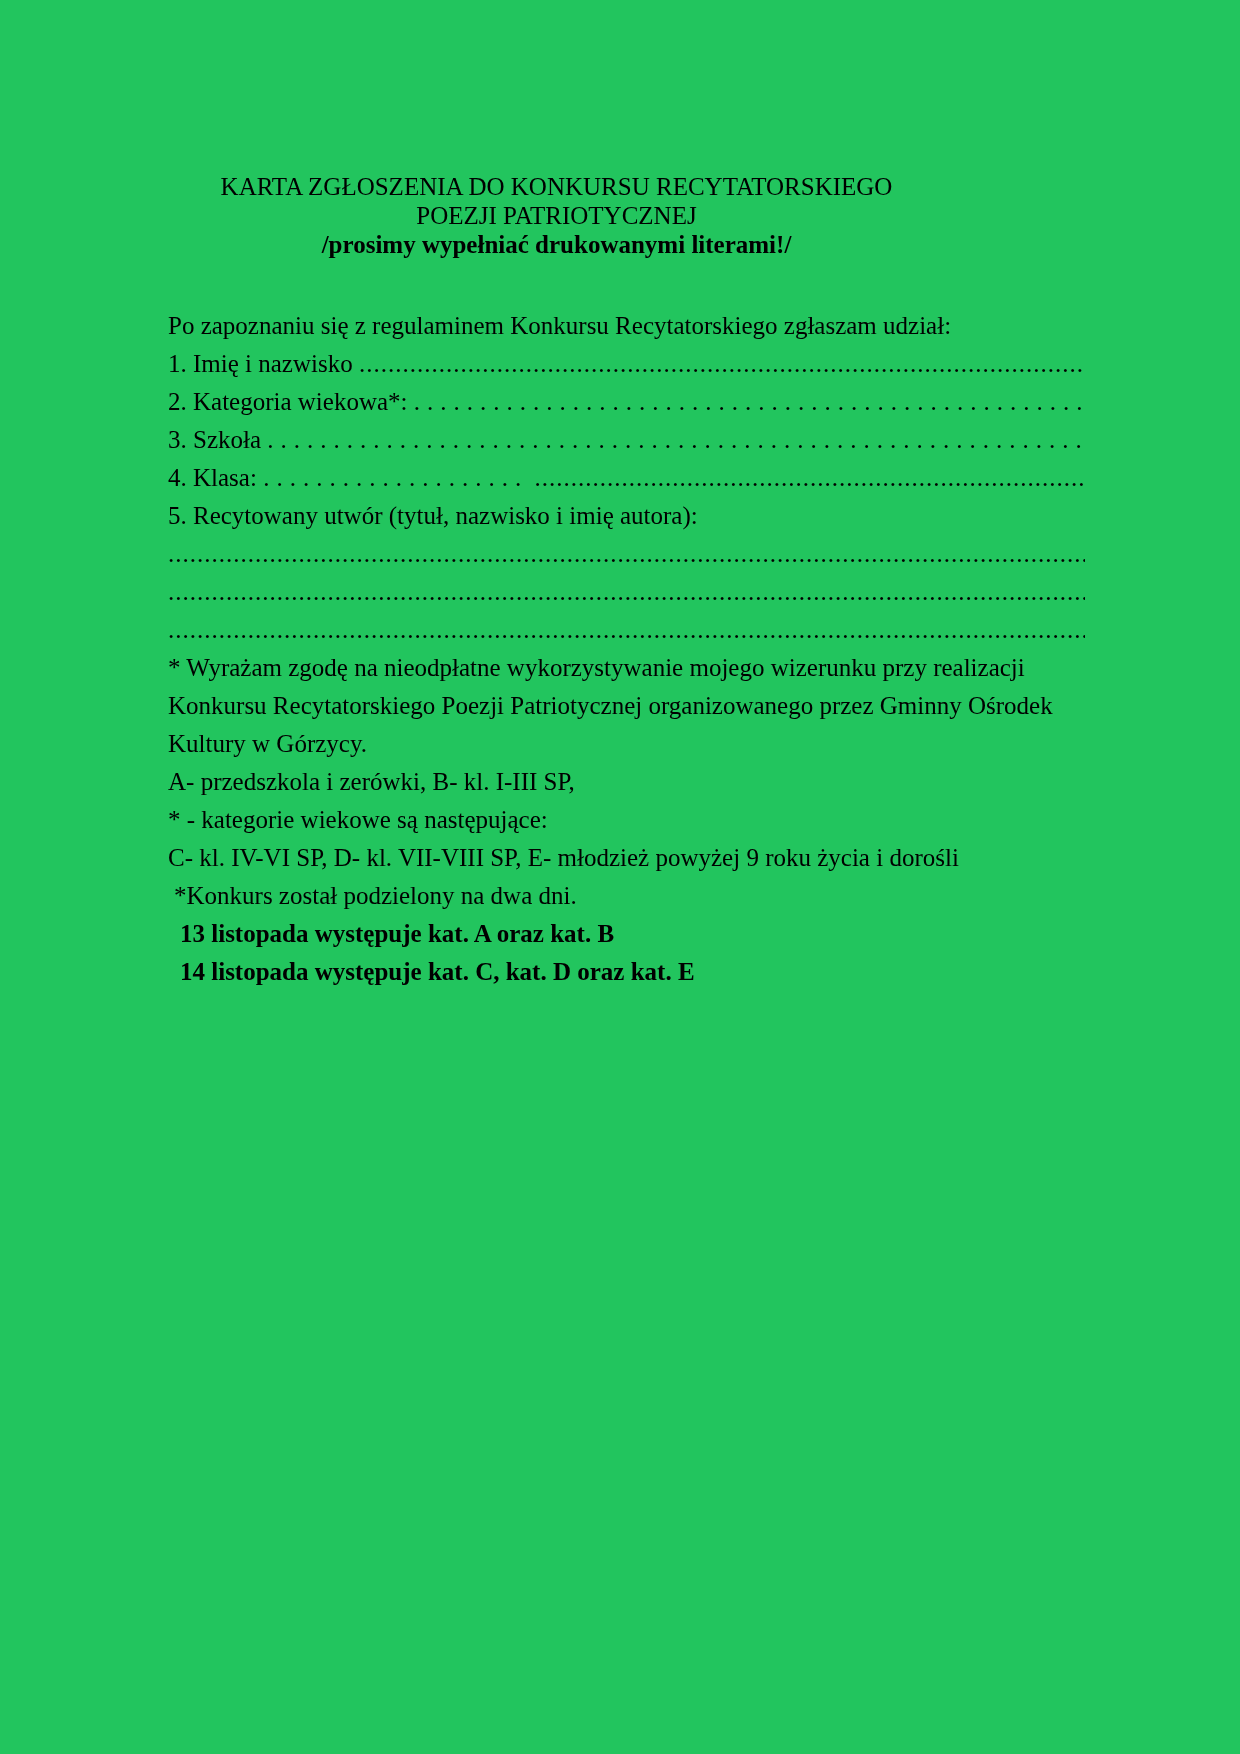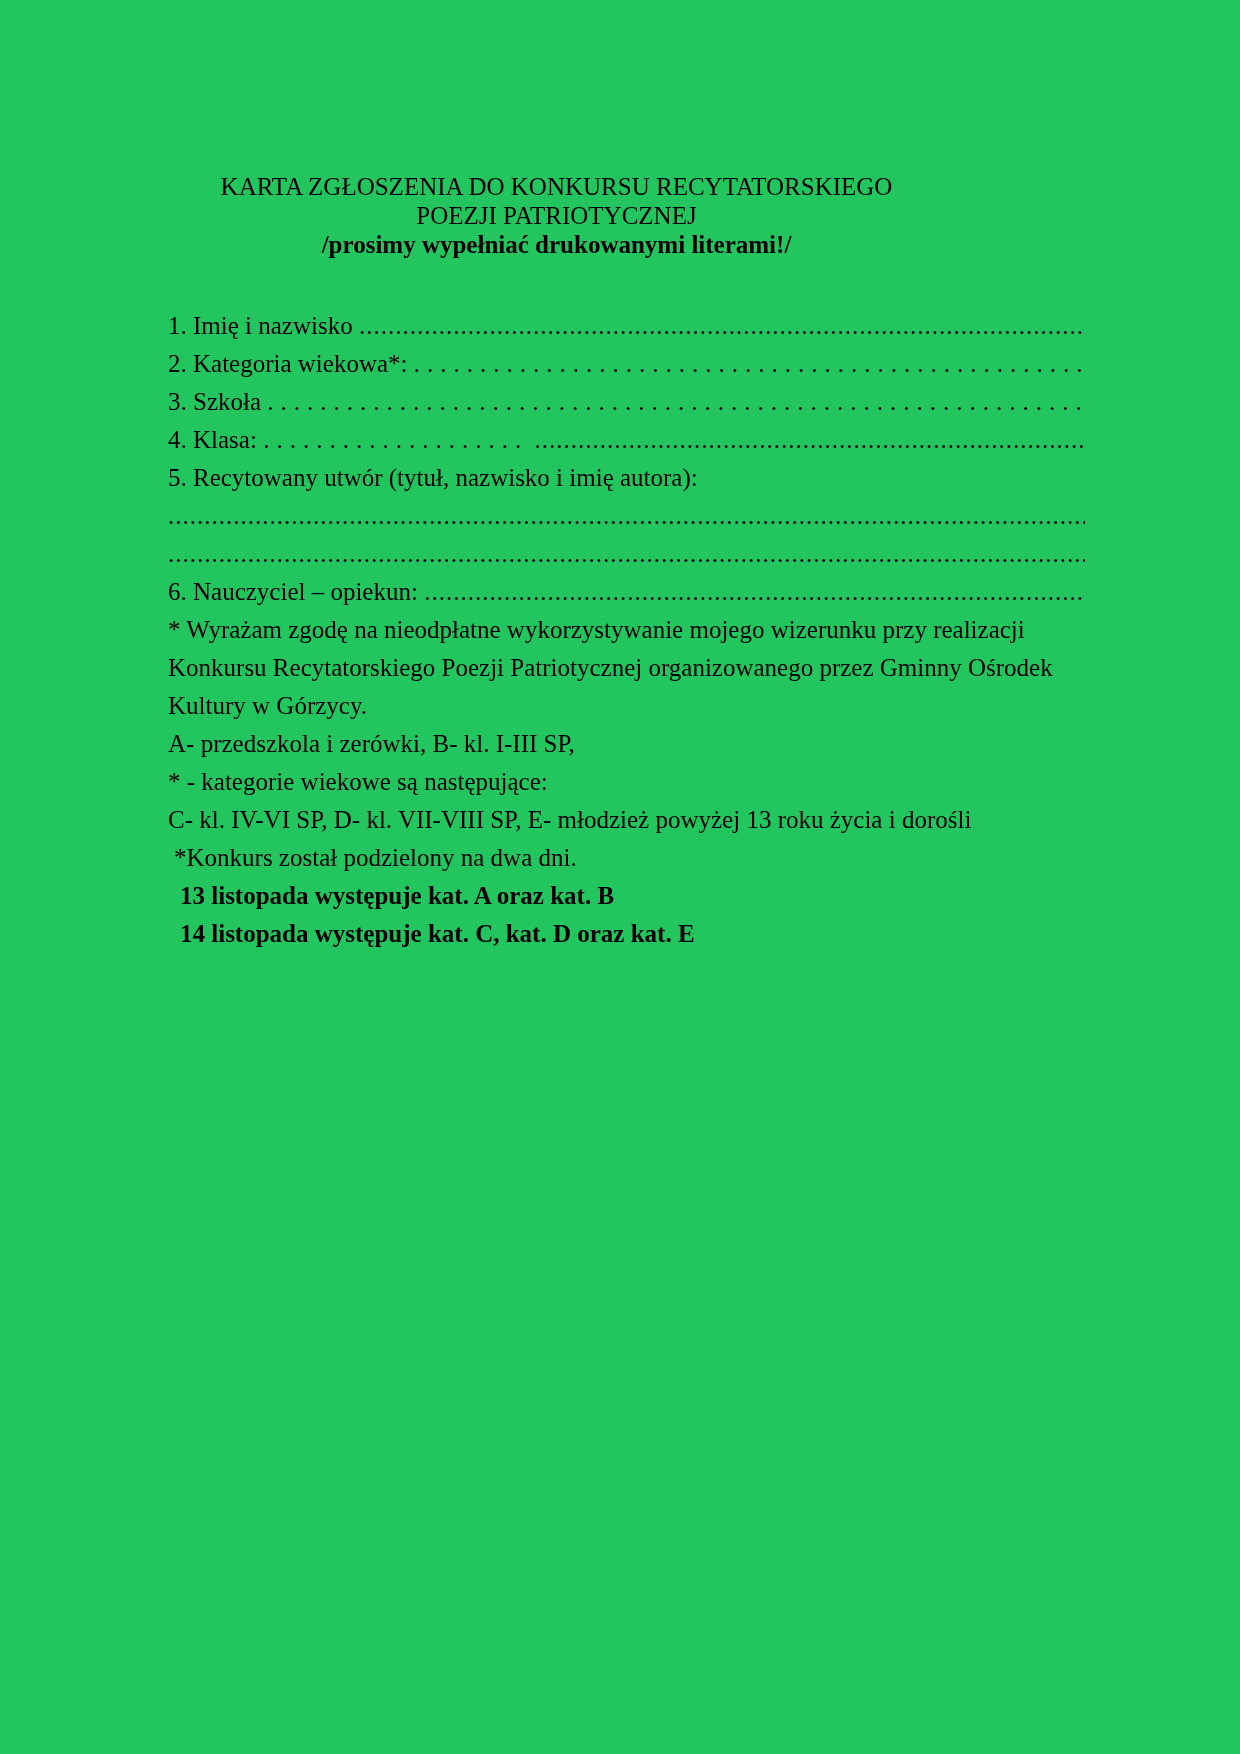--- a/index.html
+++ b/index.html
@@ -70,20 +70,21 @@
   <div class="content">
 
     <div class="title-block">
       <div>KARTA ZGŁOSZENIA DO KONKURSU RECYTATORSKIEGO</div>
       <div>POEZJI PATRIOTYCZNEJ</div>
       <div class="title-bold">/prosimy wypełniać drukowanymi literami!/</div>
     </div>
 
     <div class="body-block">
 
+      <div class="line">Po zapoznaniu się z regulaminem Konkursu Recytatorskiego zgłaszam udział:</div>
 
       <div class="field">
         <span class="label">1. Imię i nazwisko </span>
         <span class="dots-tight grow">................................................................................................................................................................</span>
       </div>
 
       <div class="field">
         <span class="label">2. Kategoria wiekowa*: </span>
         <span class="dots-wide grow">......................................................................</span>
       </div>
@@ -99,31 +100,30 @@
         <span class="label"> </span>
         <span class="dots-tight grow">................................................................................................................................................................</span>
       </div>
 
       <div class="line">5. Recytowany utwór (tytuł, nazwisko i imię autora):</div>
 
       <div class="dotline">................................................................................................................................................................</div>
       <div class="dotline">................................................................................................................................................................</div>
 
       <div class="field">
-        <span class="label">6. Nauczyciel – opiekun: </span>
         <span class="dots-tight grow">................................................................................................................................................................</span>
       </div>
 
       <div class="line">* Wyrażam zgodę na nieodpłatne wykorzystywanie mojego wizerunku przy realizacji</div>
       <div class="line">Konkursu Recytatorskiego Poezji Patriotycznej organizowanego przez Gminny Ośrodek</div>
       <div class="line">Kultury w Górzycy.</div>
 
       <div class="line">A- przedszkola i zerówki, B- kl. I-III SP,</div>
       <div class="line">* - kategorie wiekowe są następujące:</div>
-      <div class="line">C- kl. IV-VI SP, D- kl. VII-VIII SP, E- młodzież powyżej 13 roku życia i dorośli</div>
+      <div class="line">C- kl. IV-VI SP, D- kl. VII-VIII SP, E- młodzież powyżej 9 roku życia i dorośli</div>
 
       <div class="line indent-small">*Konkurs został podzielony na dwa dni.</div>
       <div class="bold-line">13 listopada występuje kat. A oraz kat. B</div>
       <div class="bold-line">14 listopada występuje kat. C, kat. D oraz kat. E</div>
 
     </div>
   </div>
 </div>
 
 </body></html>

